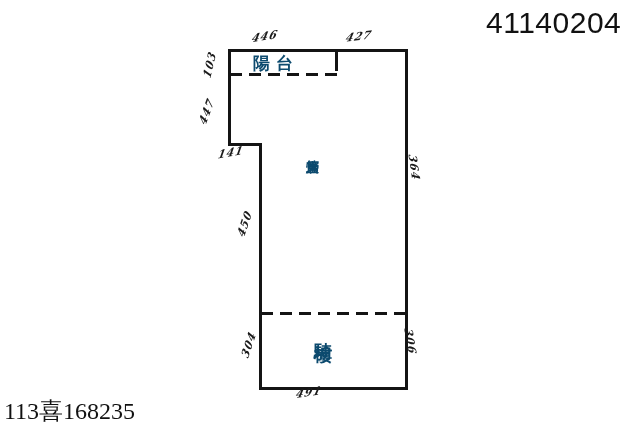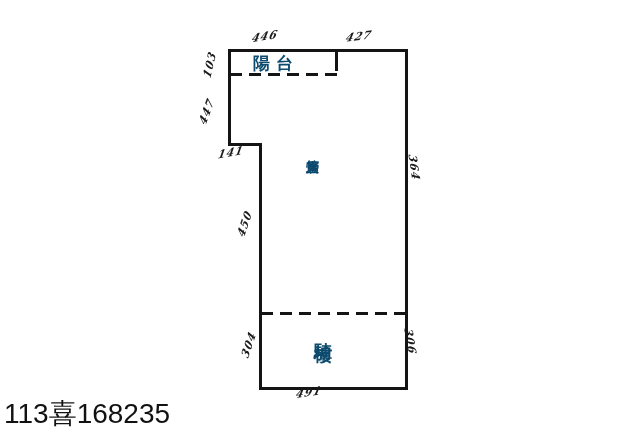--- a/index.html
+++ b/index.html
@@ -22,24 +22,24 @@
     font-size: 30px;
     font-weight: 500;
     color: #111111;
     letter-spacing: 0.5px;
     font-family: "Liberation Sans", sans-serif;
   }
   .case-number {
     position: absolute;
     left: 4px;
     top: 395px;
-    font-size: 28px;
+    font-size: 24px;
     font-weight: 500;
     color: #111111;
-    font-family: Liberation Sans, sans-serif;
+    font-family: Liberation Serif, serif;
   }
   
   .wall {
     position: absolute;
     background: #141414;
   }
   
   .dash-h {
     position: absolute;
     height: 3px;
@@ -99,20 +99,21 @@
   .dim-left-middle { left: 232px; top: 217px; transform: rotate(-72deg) skewX(-12deg); }
   .dim-arcade-left { left: 236px; top: 338px; transform: rotate(-72deg) skewX(-12deg); }
   .dim-arcade-right{ left: 397px; top: 335px; transform: rotate(80deg) skewX(-12deg); }
   .dim-bottom      { left: 296px; top: 386px; transform: rotate(-8deg) skewX(-22deg); }
 </style>
 </head>
 <body>
 
 <div class="page">
 
+  <div class="header-number">41140204</div>
 
   <div class="case-number">113喜168235</div>
 
   <div>
 
     <div class="wall" style="left:228px; top:49px;  width:180px; height:3px;"></div>
     <div class="wall" style="left:405px; top:49px;  width:3px;  height:341px;"></div>
     <div class="wall" style="left:259px; top:387px; width:149px; height:3px;"></div>
     <div class="wall" style="left:228px; top:49px;  width:3px;  height:97px;"></div>
     <div class="wall" style="left:228px; top:143px; width:34px; height:3px;"></div>

